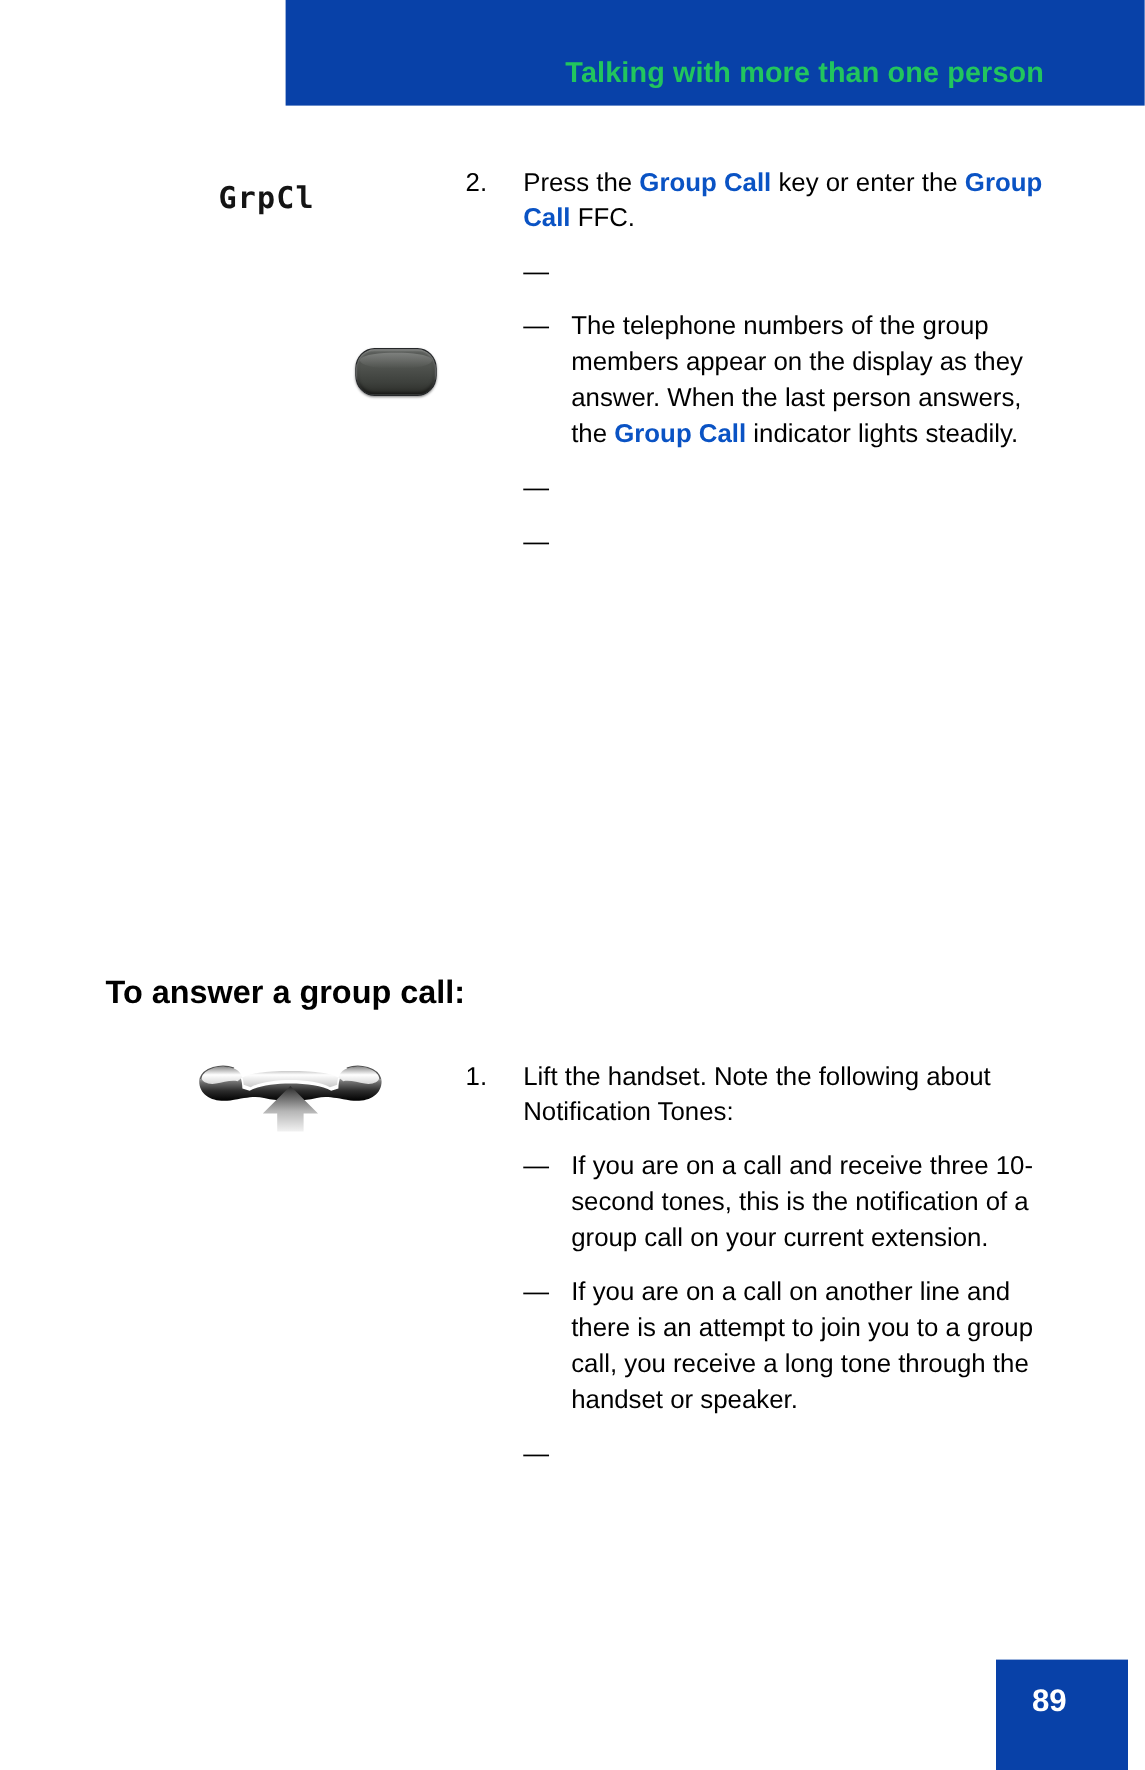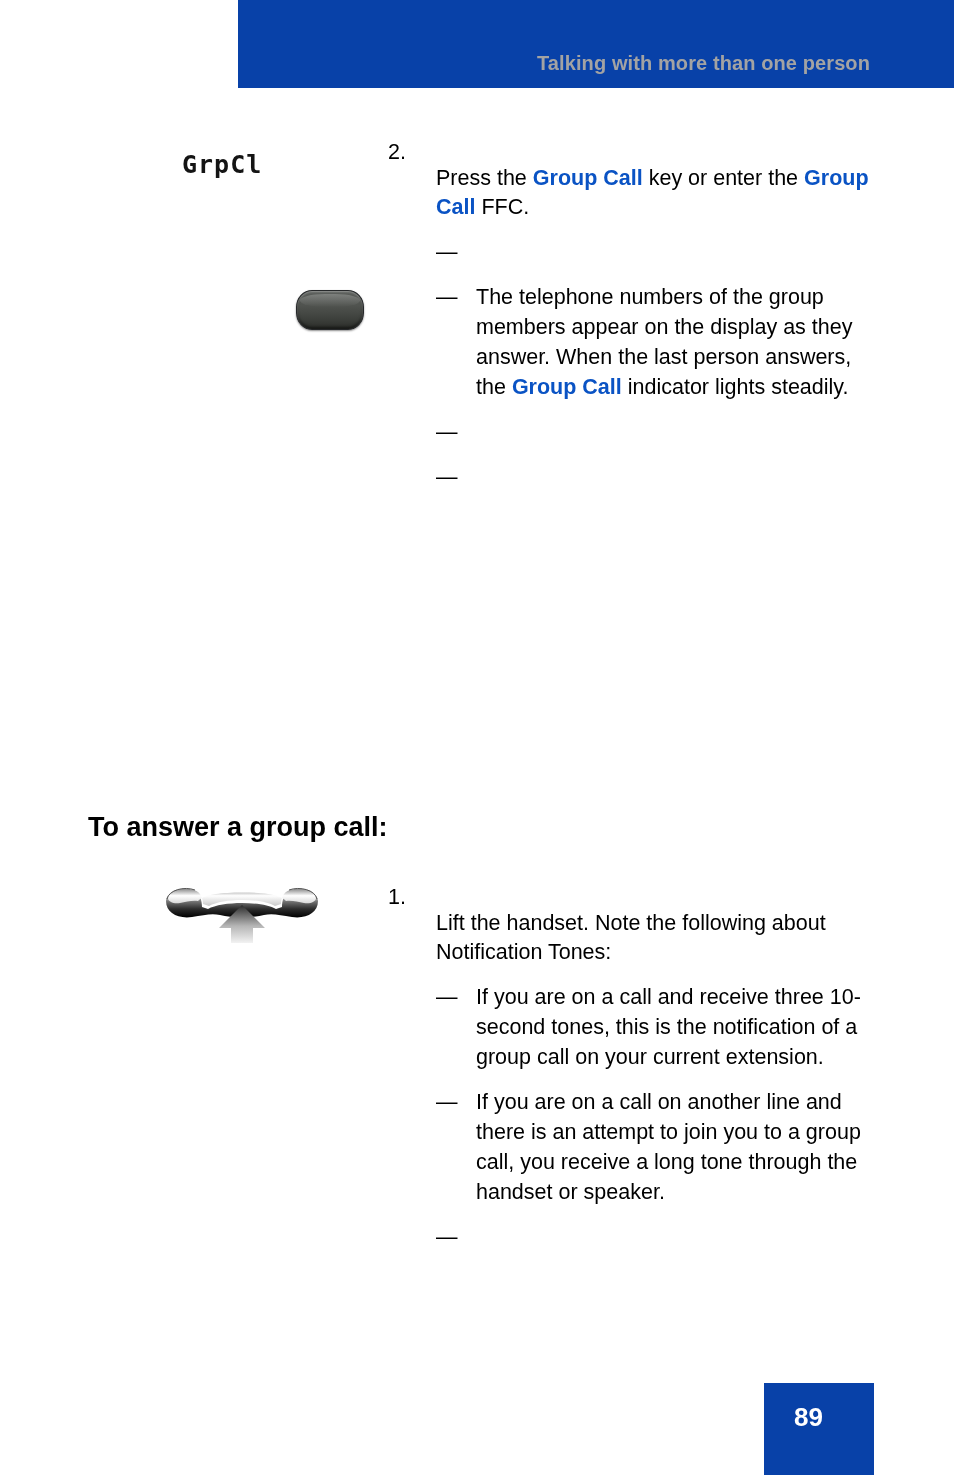--- a/index.html
+++ b/index.html
@@ -22,22 +22,22 @@
     left: 238px;
     top: 0;
     width: 716px;
     height: 88px;
     background: #0841a8;
   }
   .header-title {
     position: absolute;
     right: 84px;
     bottom: 13px;
-    color: #a3a3a3;
-    font-size: 20px;
+    color: #22c55e;
+    font-size: 24px;
     font-weight: bold;
     letter-spacing: 0.1px;
     white-space: nowrap;
     margin-left: 28px;
   }
 
   
   .page {
     position: absolute;
     left: 0;
@@ -69,21 +69,20 @@
     font-size: 21.5px;
     line-height: 29px;
     color: #000;
   }
   .step-num {
     width: 48px;
     flex: 0 0 48px;
   }
   .step-text {
     flex: 1 1 auto;
-    margin-top: 26px;
   }
 
   
   .sub-item {
     display: flex;
     align-items: flex-start;
     font-size: 21.5px;
     line-height: 30px;
     margin-top: 15px;
     padding-left: 48px;
@@ -155,21 +154,21 @@
     left: 160px;
     top: 0px;
     width: 164px;
     height: 62px;
   }
   .handset-wrap svg { display: block; }
 
   
   .footer-box {
     position: absolute;
-    left: 764px;
+    left: 830px;
     top: 1383px;
     width: 110px;
     height: 92px;
     background: #0841a8;
   }
   .footer-num {
     position: absolute;
     left: 30px;
     top: 19px;
     color: #ffffff;

